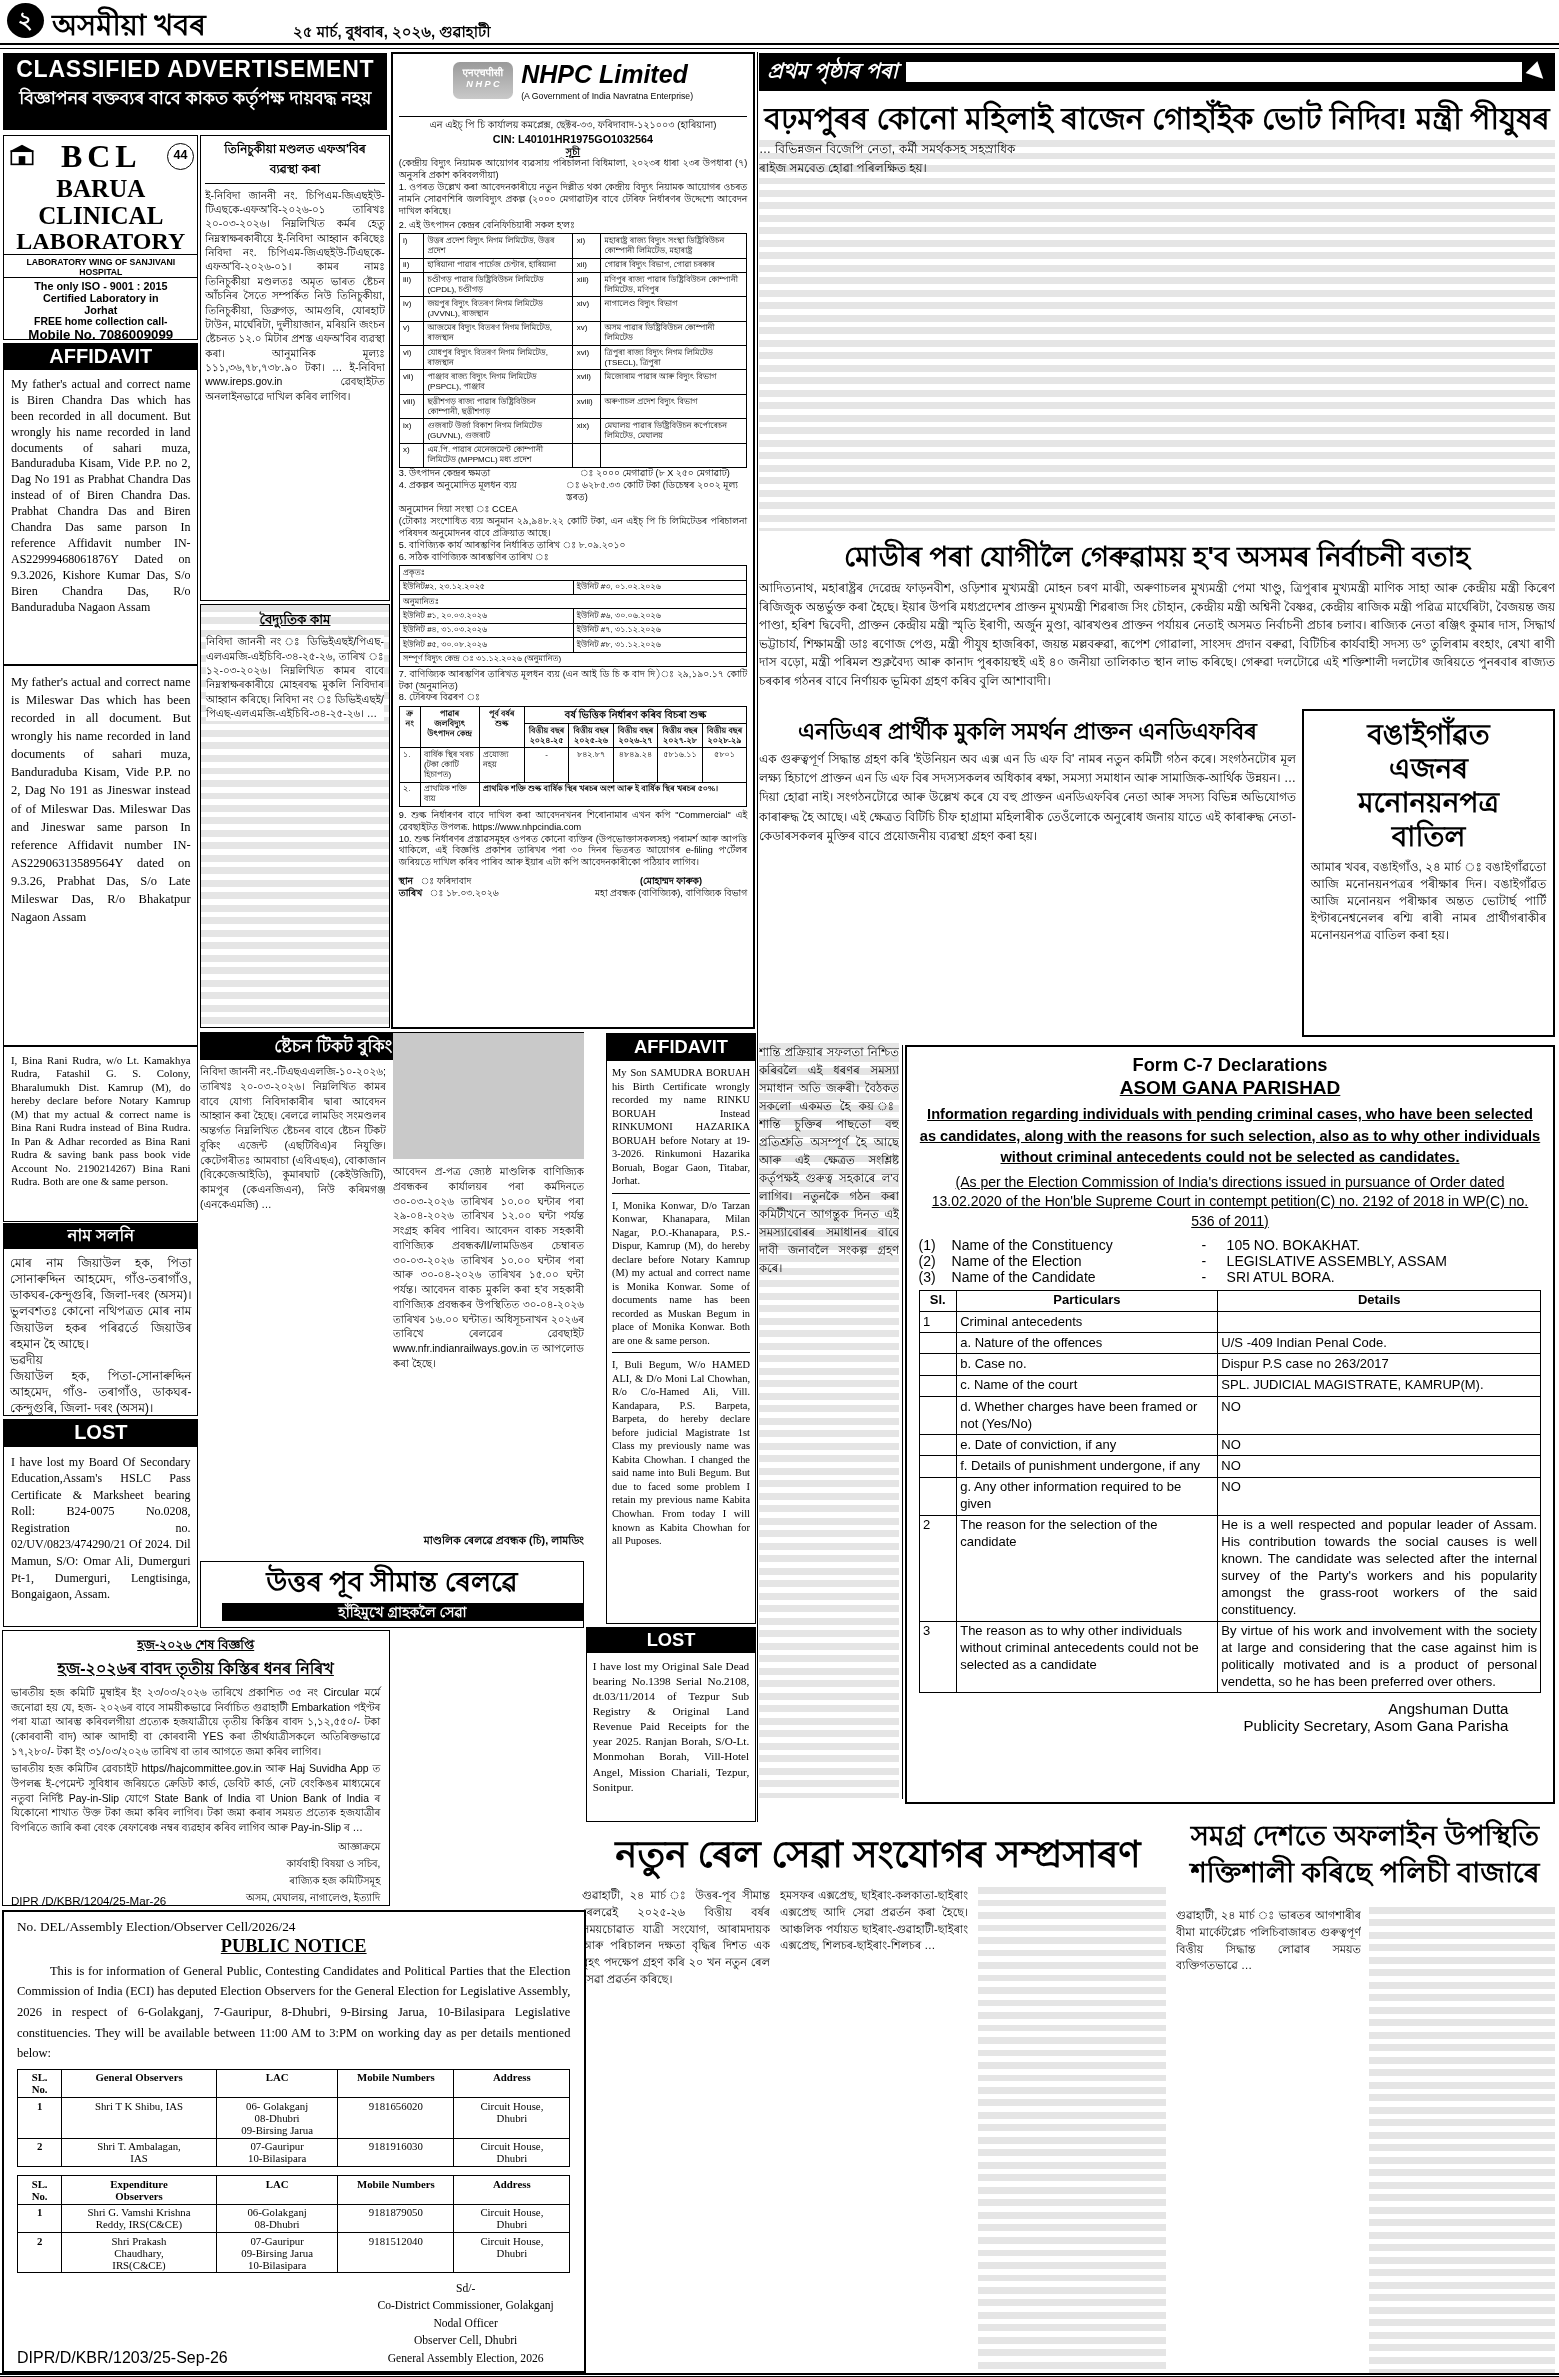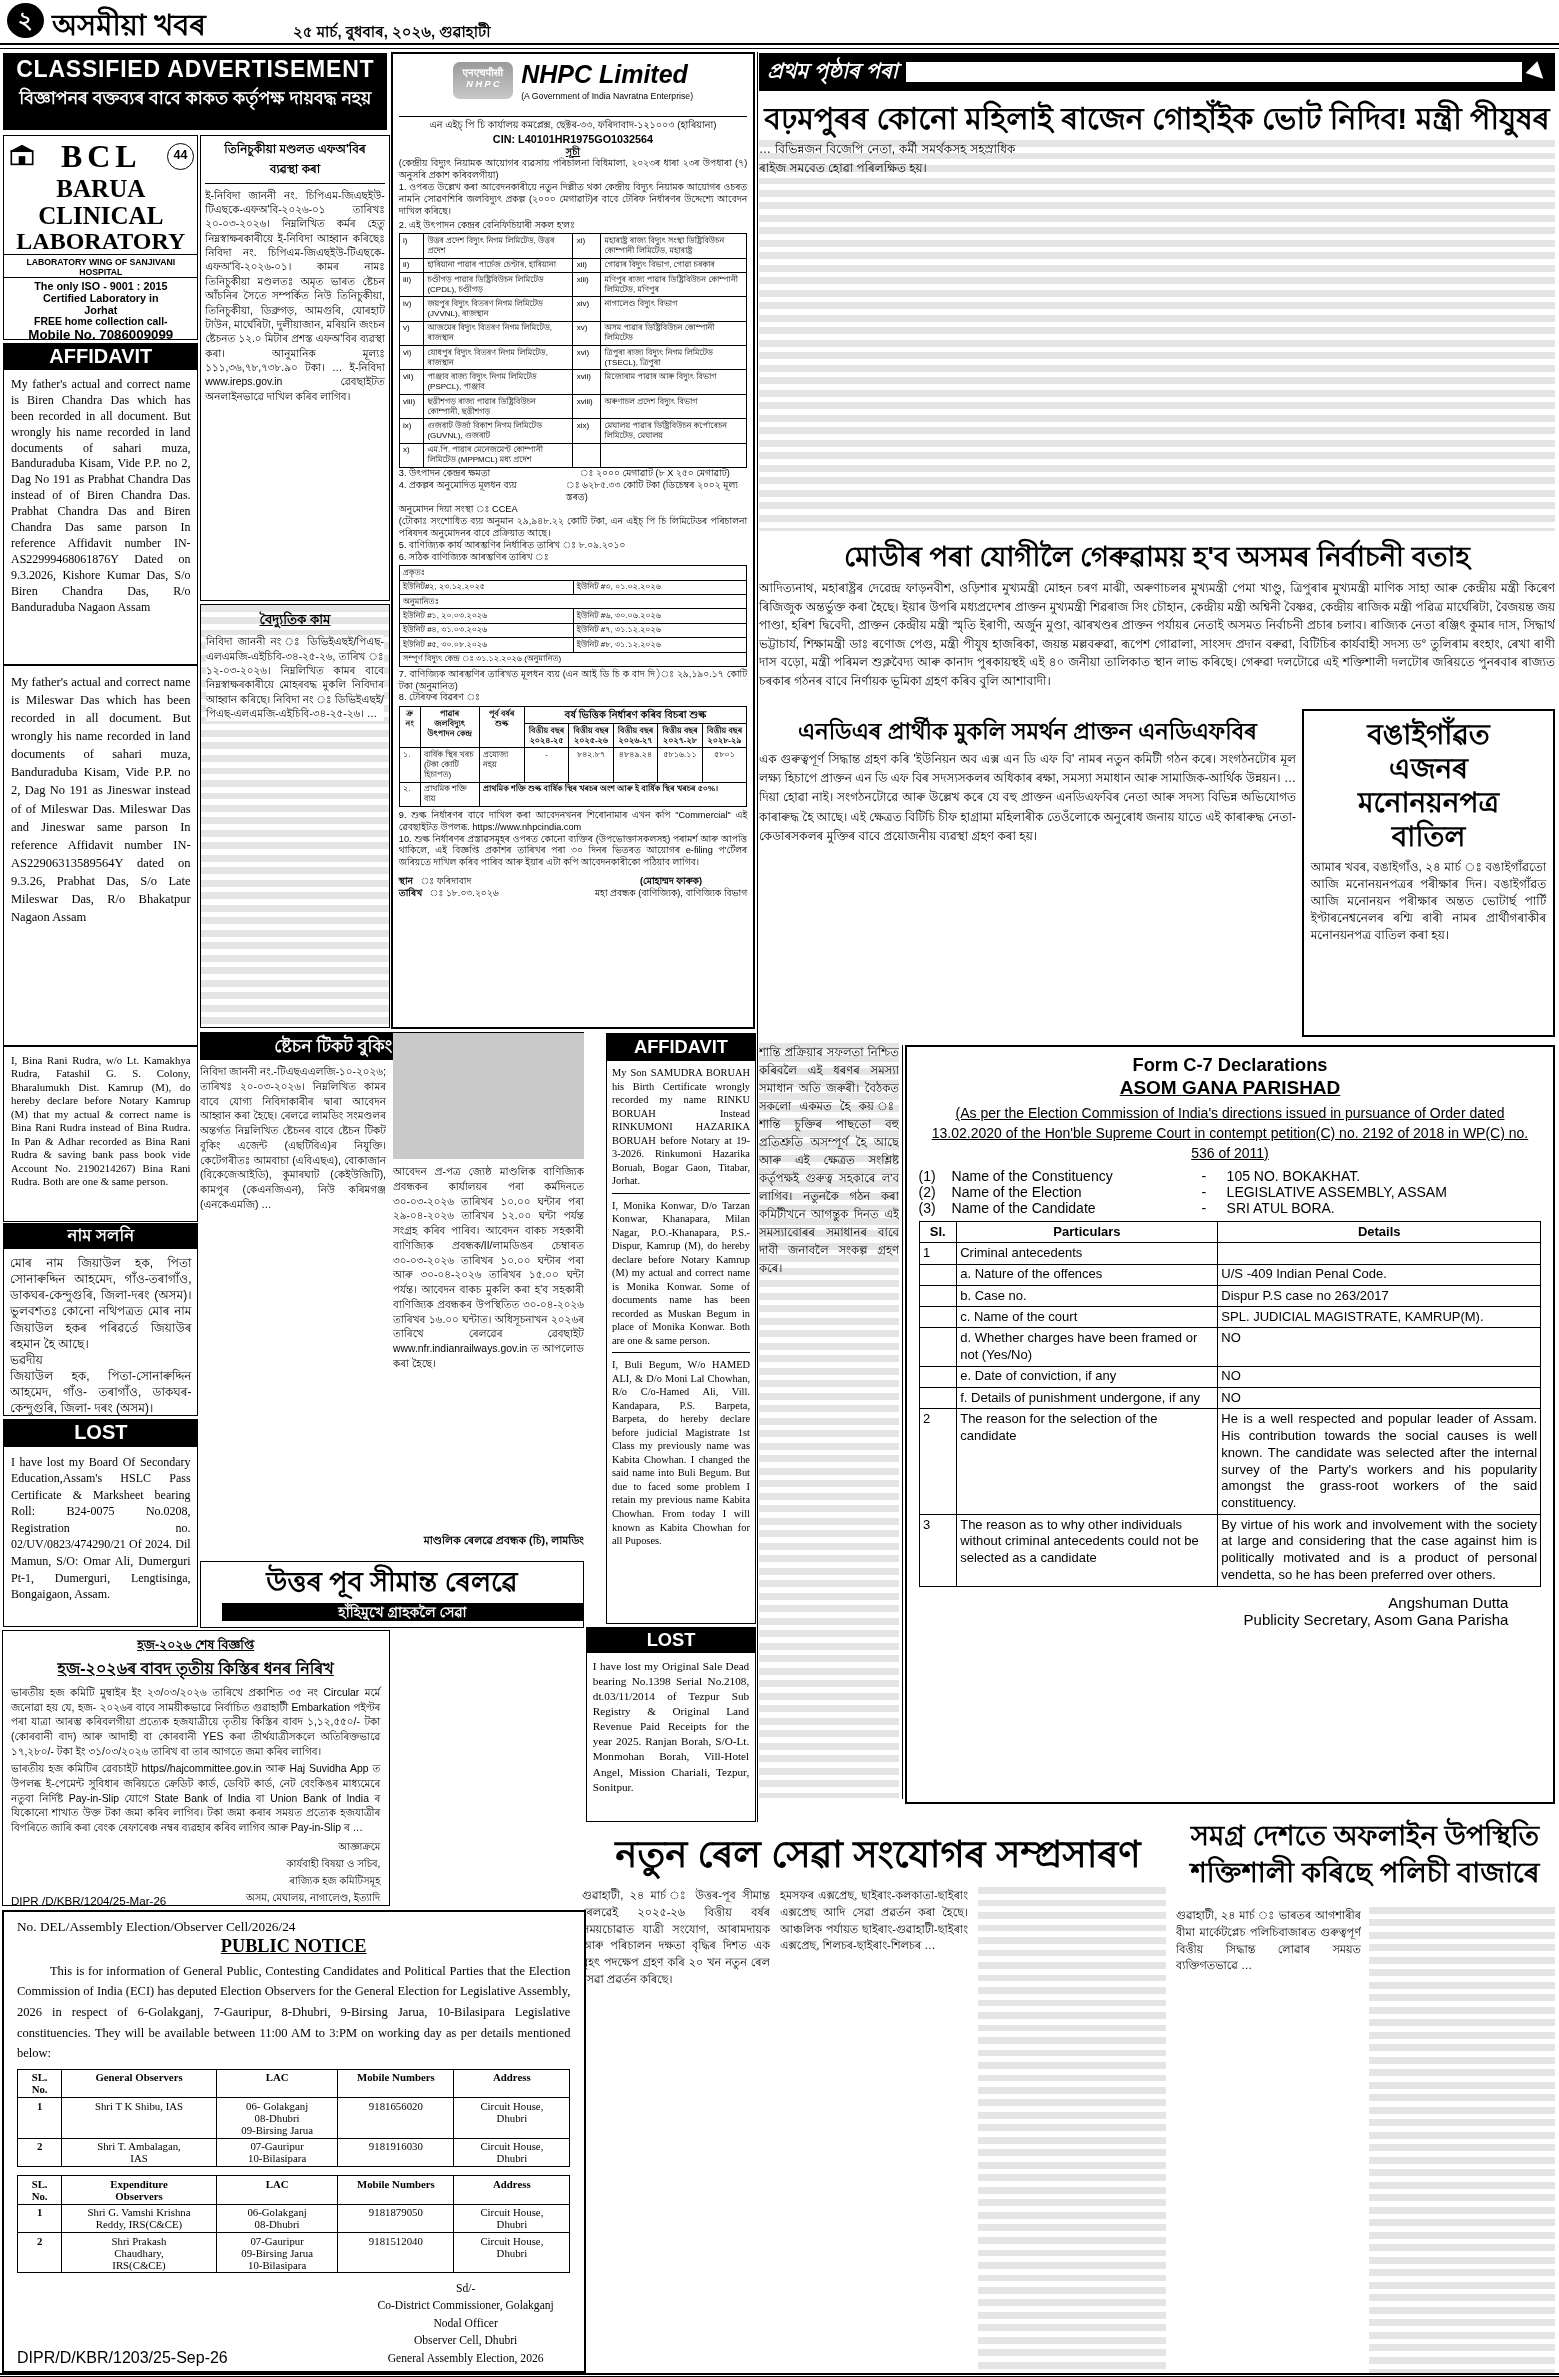--- a/index.html
+++ b/index.html
@@ -314,20 +314,21 @@
 মনোনয়নপত্ৰ
 বাতিল</div>
   <div class="just" style="font-size:12px;line-height:1.4;margin-top:5px;">আমাৰ খবৰ, বঙাইগাঁও, ২৪ মাৰ্চ ঃ বঙাইগাঁৱতো আজি মনোনয়নপত্ৰৰ পৰীক্ষাৰ দিন। বঙাইগাঁৱত আজি মনোনয়ন পৰীক্ষাৰ অন্তত ভোটাৰ্ছ পাৰ্টি ইণ্টাৰনেশ্বনেলৰ ৰশ্মি ৰাৰী নামৰ প্ৰাৰ্থীগৰাকীৰ মনোনয়নপত্ৰ বাতিল কৰা হয়।</div>
 </div>
 
 <div class="abs just fill" style="left:759px;top:1043px;width:140px;height:755px;font-size:11.6px;line-height:1.55;overflow:hidden;">শান্তি প্ৰক্ৰিয়াৰ সফলতা নিশ্চিত কৰিবলৈ এই ধৰণৰ সমস্যা সমাধান অতি জৰুৰী। বৈঠকত সকলো একমত হৈ কয় ঃ শান্তি চুক্তিৰ পাছতো বহু প্ৰতিশ্ৰুতি অসম্পূৰ্ণ হৈ আছে আৰু এই ক্ষেত্ৰত সংশ্লিষ্ট কৰ্তৃপক্ষই গুৰুত্ব সহকাৰে ল'ব লাগিব। নতুনকৈ গঠন কৰা কমিটীখনে আগন্তুক দিনত এই সমস্যাবোৰৰ সমাধানৰ বাবে দাবী জনাবলৈ সংকল্প গ্ৰহণ কৰে।</div>
 
 <div class="abs box3" style="left:905px;top:1045px;width:650px;height:759px;padding:6.7px 11.6px;overflow:hidden;">
   <div class="ctr b" style="font-size:18.3px;">Form C-7 Declarations</div>
   <div class="ctr b u" style="font-size:19px;margin-top:1.7px;">ASOM GANA PARISHAD</div>
+  <div class="ctr b u" style="font-size:14.6px;line-height:1.45;margin-top:5px;">Information regarding individuals with pending criminal cases, who have been selected as candidates, along with the reasons for such selection, also as to why other individuals without criminal antecedents could not be selected as candidates.</div>
   <div class="ctr u" style="font-size:14px;line-height:1.4;margin-top:5px;">(As per the Election Commission of India's directions issued in pursuance of Order dated 13.02.2020 of the Hon'ble Supreme Court in contempt petition(C) no. 2192 of 2018 in WP(C) no. 536 of 2011)</div>
 
   <div style="margin-top:5px;font-size:14px;">
     <div style="display:flex;">
         <span style="width:33px;">(1)</span>
         <span style="width:250px;">Name of the Constituency</span>
         <span style="width:25px;">-</span>
         <span>105 NO. BOKAKHAT.</span>
       </div>
     <div style="display:flex;">
@@ -380,20 +381,25 @@
           <td></td>
           <td>e.  Date of conviction, if any</td>
           <td>NO</td>
         </tr>
     <tr>
           <td></td>
           <td>f.  Details  of  punishment undergone, if any</td>
           <td>NO</td>
         </tr>
     <tr>
+          <td></td>
+          <td>g.  Any other information required to be given</td>
+          <td>NO</td>
+        </tr>
+    <tr>
           <td>2</td>
           <td>The reason for the selection of the candidate</td>
           <td class="just">He is a well respected and popular leader of Assam. His contribution towards the social causes is well known. The candidate was selected after the internal survey of the Party's workers and his popularity amongst the grass-root workers of the said constituency.</td>
         </tr>
     <tr>
           <td>3</td>
           <td>The reason as to why other individuals without criminal antecedents could not be selected as a candidate</td>
           <td class="just">By virtue of his work and involvement with the society at large and considering that the case against him is politically motivated and is a product of personal vendetta, so he has been preferred over others.</td>
         </tr>
   </tbody>

